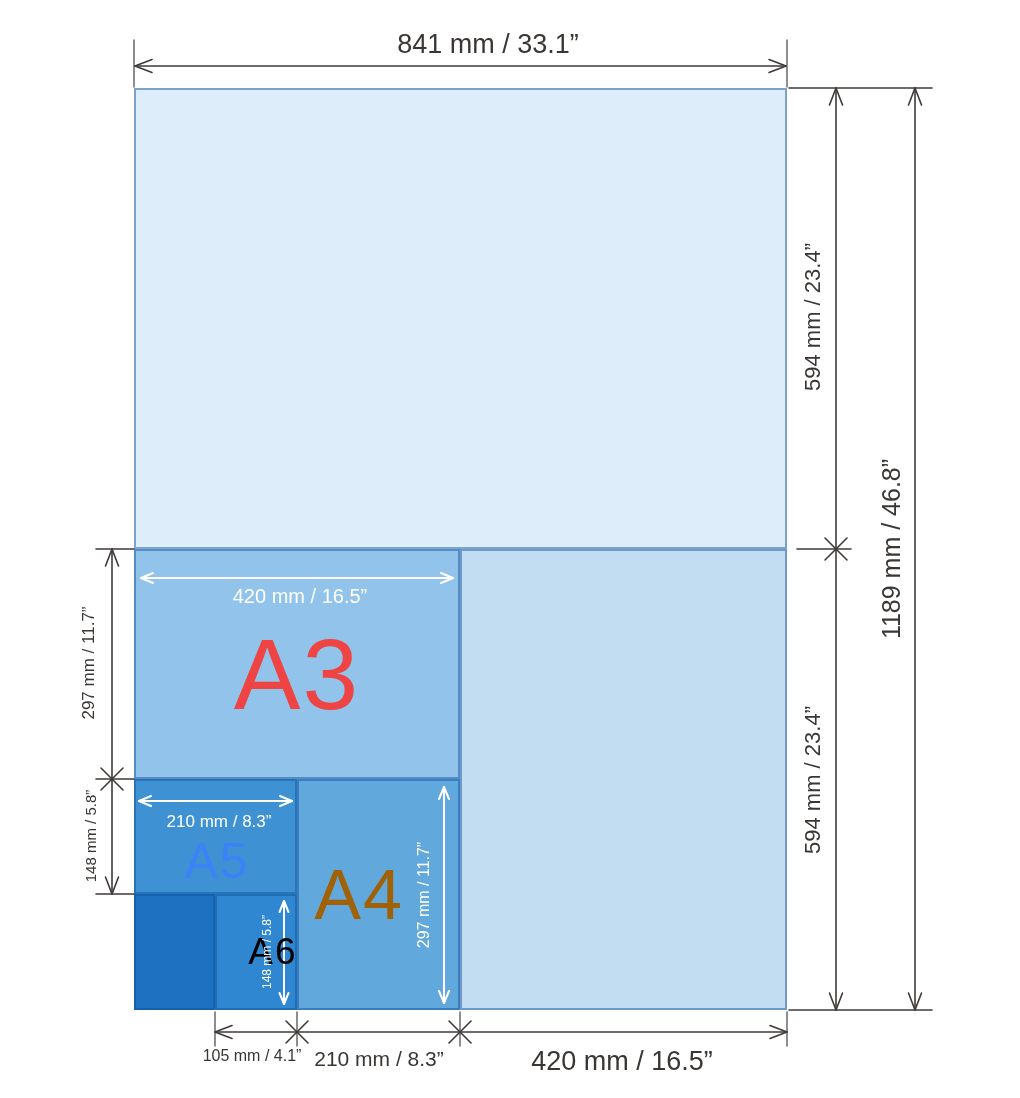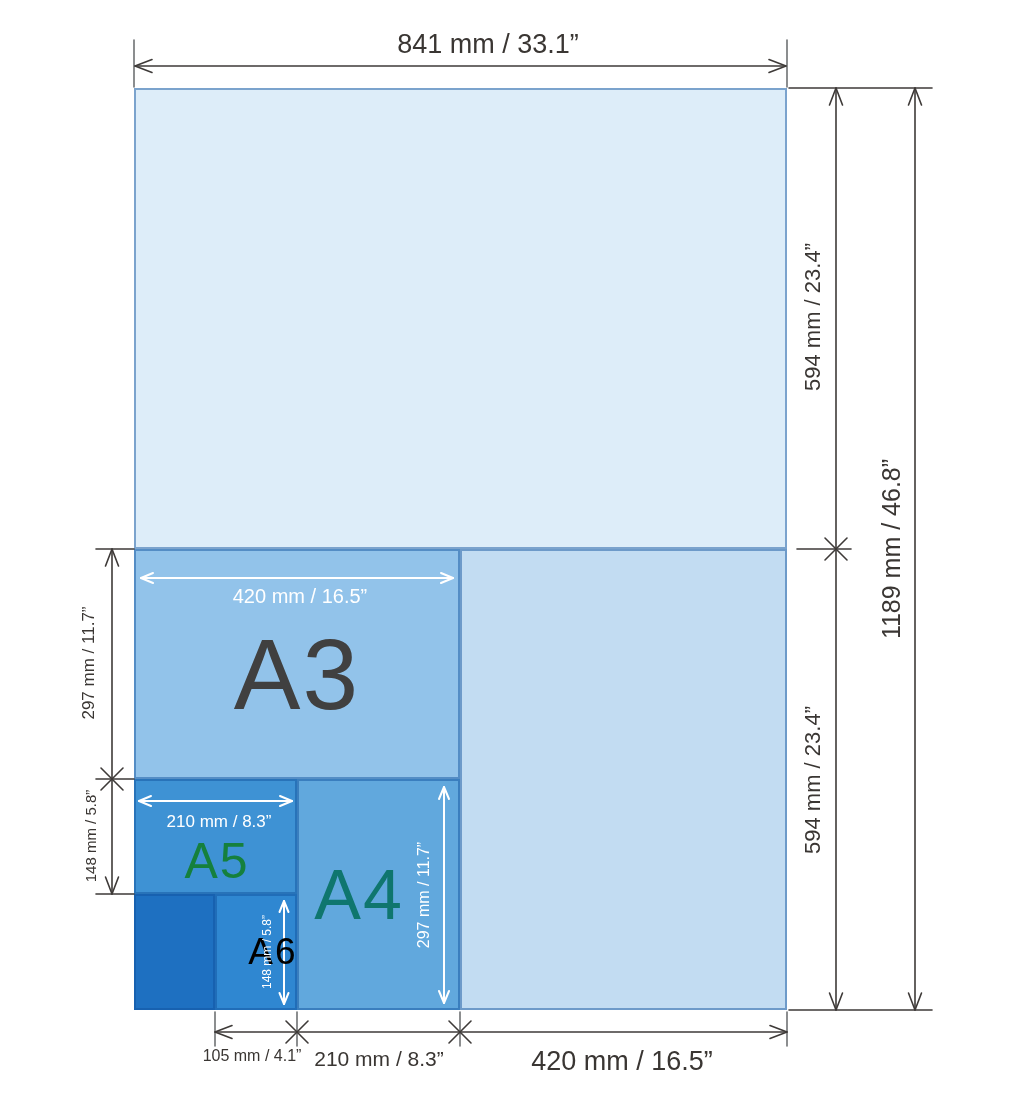--- a/index.html
+++ b/index.html
@@ -118,23 +118,23 @@
       <path d="M444 787 V1003"></path>
       <path d="M439 799 L444 787 L449 799"></path>
       <path d="M439 991 L444 1003 L449 991"></path>
 
       <path d="M284 901 V1004"></path>
       <path d="M279.5 912 L284 901 L288.5 912"></path>
       <path d="M279.5 993 L284 1004 L288.5 993"></path>
     </g>
   </svg>
 
-  <div class="paper-label" style="left: 297px; top: 674px; font-size: 100px; color: #404040;">A3</div>
-  <div class="paper-label" style="left: 359px; top: 895px; font-size: 70px; color: #0f766e;">A4</div>
-  <div class="paper-label" style="left: 217px; top: 861px; font-size: 50px; color: #15803d;">A5</div>
+  <div class="paper-label" style="left: 297px; top: 674px; font-size: 100px; color: #ef4444;">A3</div>
+  <div class="paper-label" style="left: 359px; top: 895px; font-size: 70px; color: #a16207;">A4</div>
+  <div class="paper-label" style="left: 217px; top: 861px; font-size: 50px; color: #3b82f6;">A5</div>
   <div class="paper-label" style="left: 245px; top: 951px; font-size: 37px; color: #000000; margin-left: 28px;">A6</div>
 
   <div class="dim-label" style="left:488px;top:44px;font-size:27px;">841 mm / 33.1”</div>
   <div class="dim-label rot" style="left:813px;top:317px;font-size:22px;">594 mm / 23.4”</div>
   <div class="dim-label rot" style="left:813px;top:780px;font-size:22px;">594 mm / 23.4”</div>
   <div class="dim-label rot" style="left:891px;top:549px;font-size:25px;">1189 mm / 46.8”</div>
   <div class="dim-label rot" style="left:88px;top:663px;font-size:17px;">297 mm / 11.7”</div>
   <div class="dim-label rot" style="left:90px;top:836px;font-size:15px;">148 mm / 5.8”</div>
   <div class="dim-label" style="left:252px;top:1056px;font-size:16px;text-align:right;">105 mm / 4.1”</div>
   <div class="dim-label" style="left:379px;top:1058px;font-size:21px;">210 mm / 8.3”</div>

